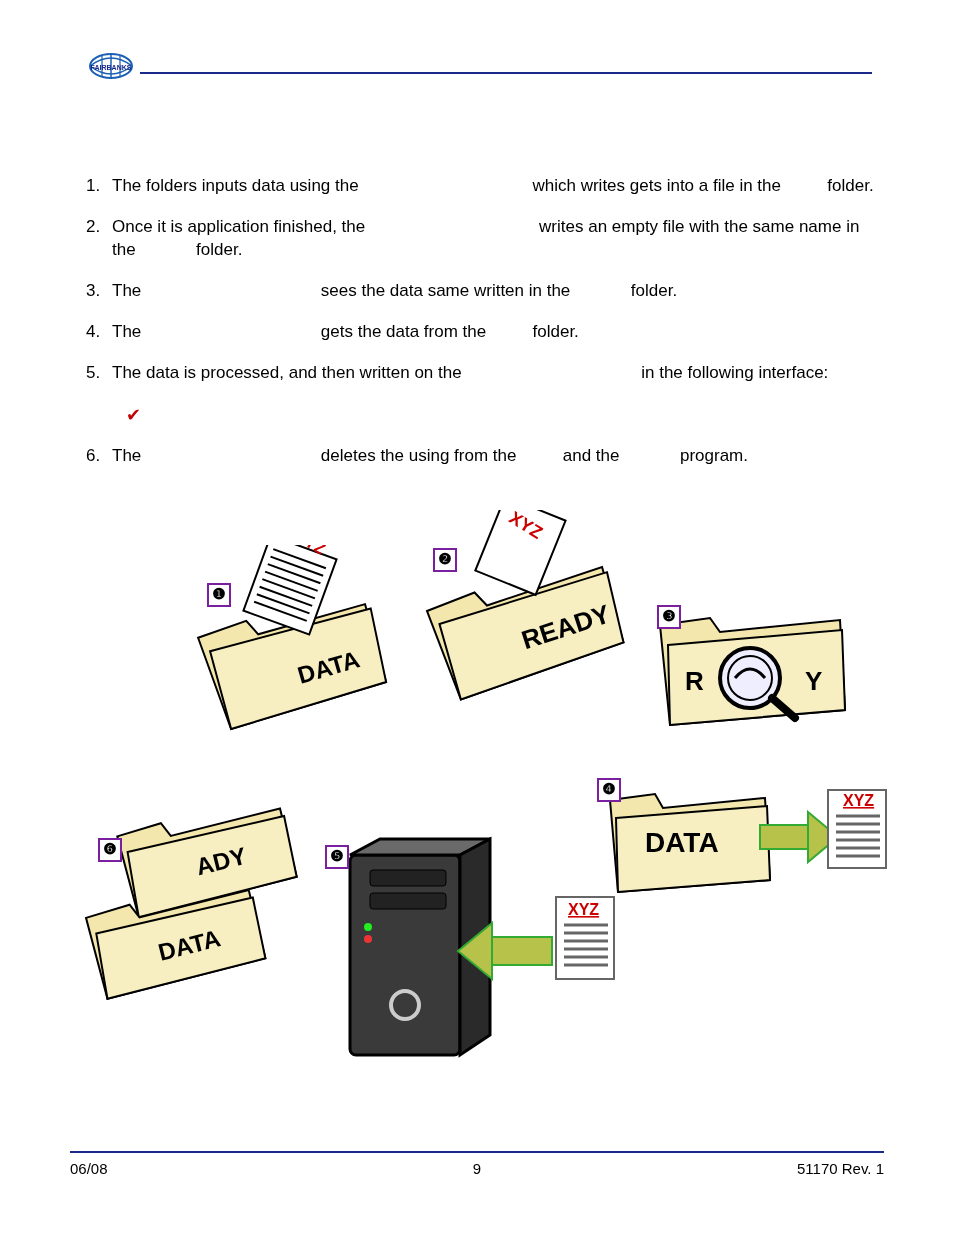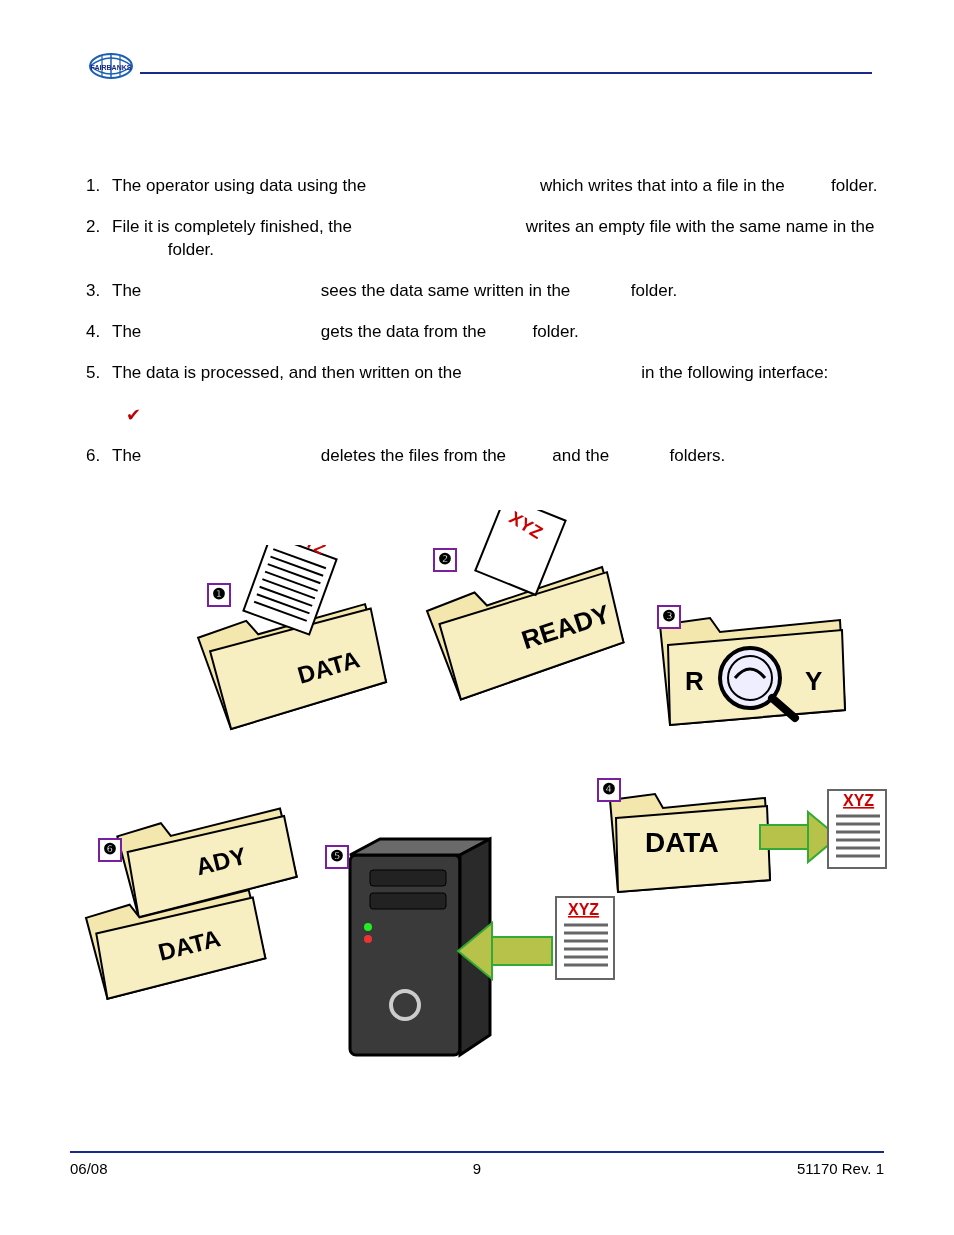--- a/index.html
+++ b/index.html
@@ -39,27 +39,27 @@
     </svg>
   </div>
   <div class="hrule"></div>
   <div class="section-title">Steps of the File Interface Process</div>
 
   <div class="steps">
     <ol>
       <li>
         <div class="num">1.</div>
         <div class="txt">
-          <span>The operator using data using the </span><span class="white">application software</span><span> which writes that into a file in the </span><span class="white">Data</span><span> folder.</span>
+          <span>The folders inputs data using the </span><span class="white">application software</span><span> which writes gets into a file in the </span><span class="white">Data</span><span> folder.</span>
         </div>
       </li>
       <li>
         <div class="num">2.</div>
         <div class="txt">
-          <span>File it is completely finished, the </span><span class="white">application software</span><span> writes an empty file with the same name in the </span><span class="white">Ready</span><span> folder.</span>
+          <span>Once it is application finished, the </span><span class="white">application software</span><span> writes an empty file with the same name in the </span><span class="white">Ready</span><span> folder.</span>
         </div>
       </li>
       <li>
         <div class="num">3.</div>
         <div class="txt">
           <span>The </span><span class="white">File Interface Service</span><span> sees the data same written in the </span><span class="white">Ready</span><span> folder.</span>
         </div>
       </li>
       <li>
         <div class="num">4.</div>
@@ -72,21 +72,21 @@
         <div class="txt">
           <span>The data is processed, and then written on the </span><span class="white">File Interface Service</span><span> in the following interface:</span>
         </div>
       </li>
     </ol>
     <div class="check">✔ <span style="color:#fff;font-weight:bold">c: \program files\file interface</span></div>
     <ol start="6">
       <li>
         <div class="num">6.</div>
         <div class="txt">
-          <span>The </span><span class="white">File Interface Service</span><span> deletes the files from the </span><span class="white">Data</span><span> and the </span><span class="white">Ready</span><span> folders.</span>
+          <span>The </span><span class="white">File Interface Service</span><span> deletes the using from the </span><span class="white">Data</span><span> and the </span><span class="white">Ready</span><span> program.</span>
         </div>
       </li>
     </ol>
   </div>
 
   <div class="illu" style="left:180px;top:545px;">
     <svg width="220" height="200" viewBox="0 0 220 200">
       <g transform="rotate(-8 110 100)">
         <path d="M20 80 L70 70 L80 85 L190 70 L200 150 L40 175 Z" fill="#f3e7ad" stroke="#000" stroke-width="2"></path>
         <path d="M30 95 L195 75 L200 150 L40 175 Z" fill="#f7efc2" stroke="#000" stroke-width="2"></path>

